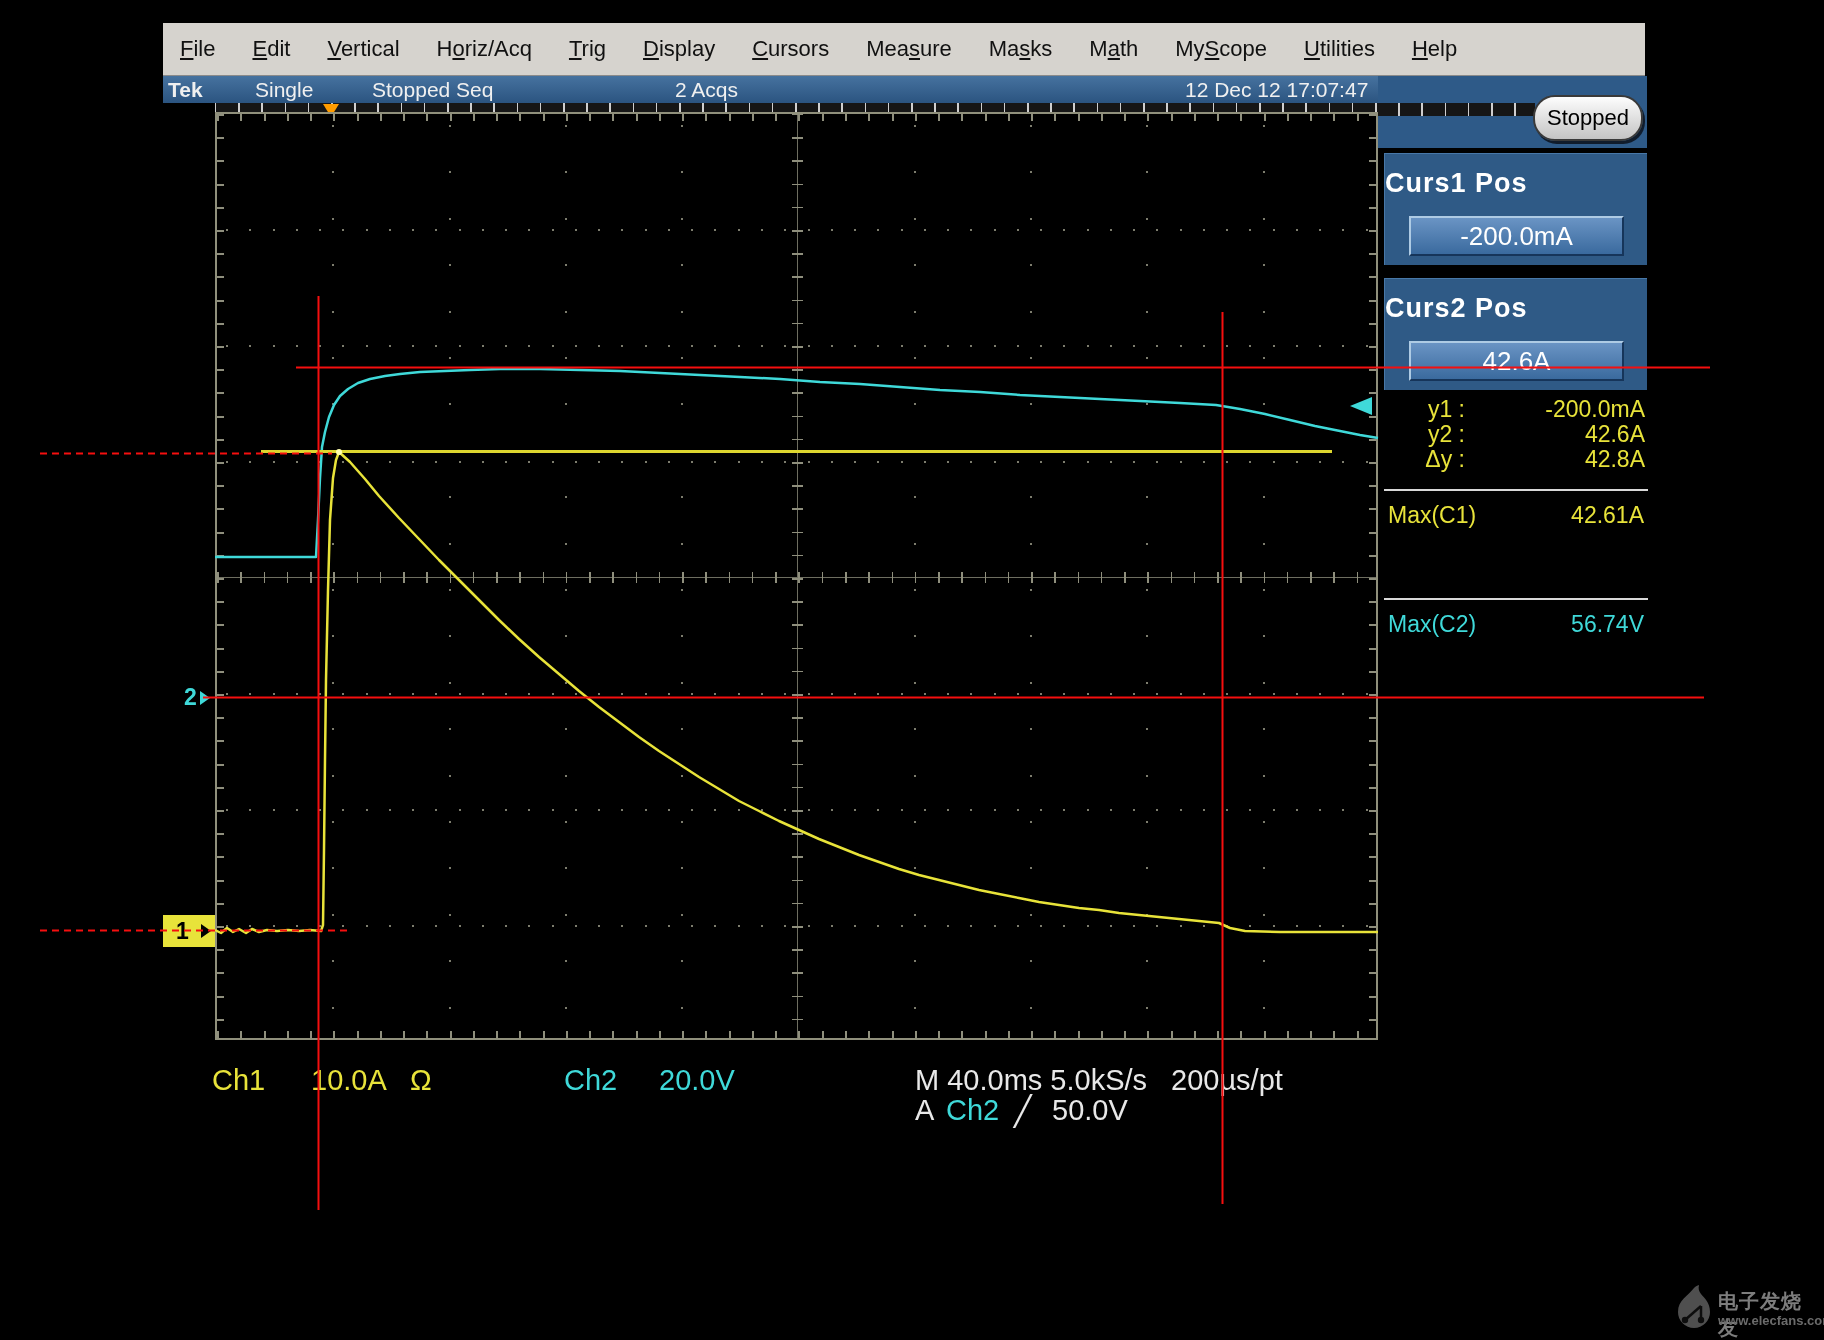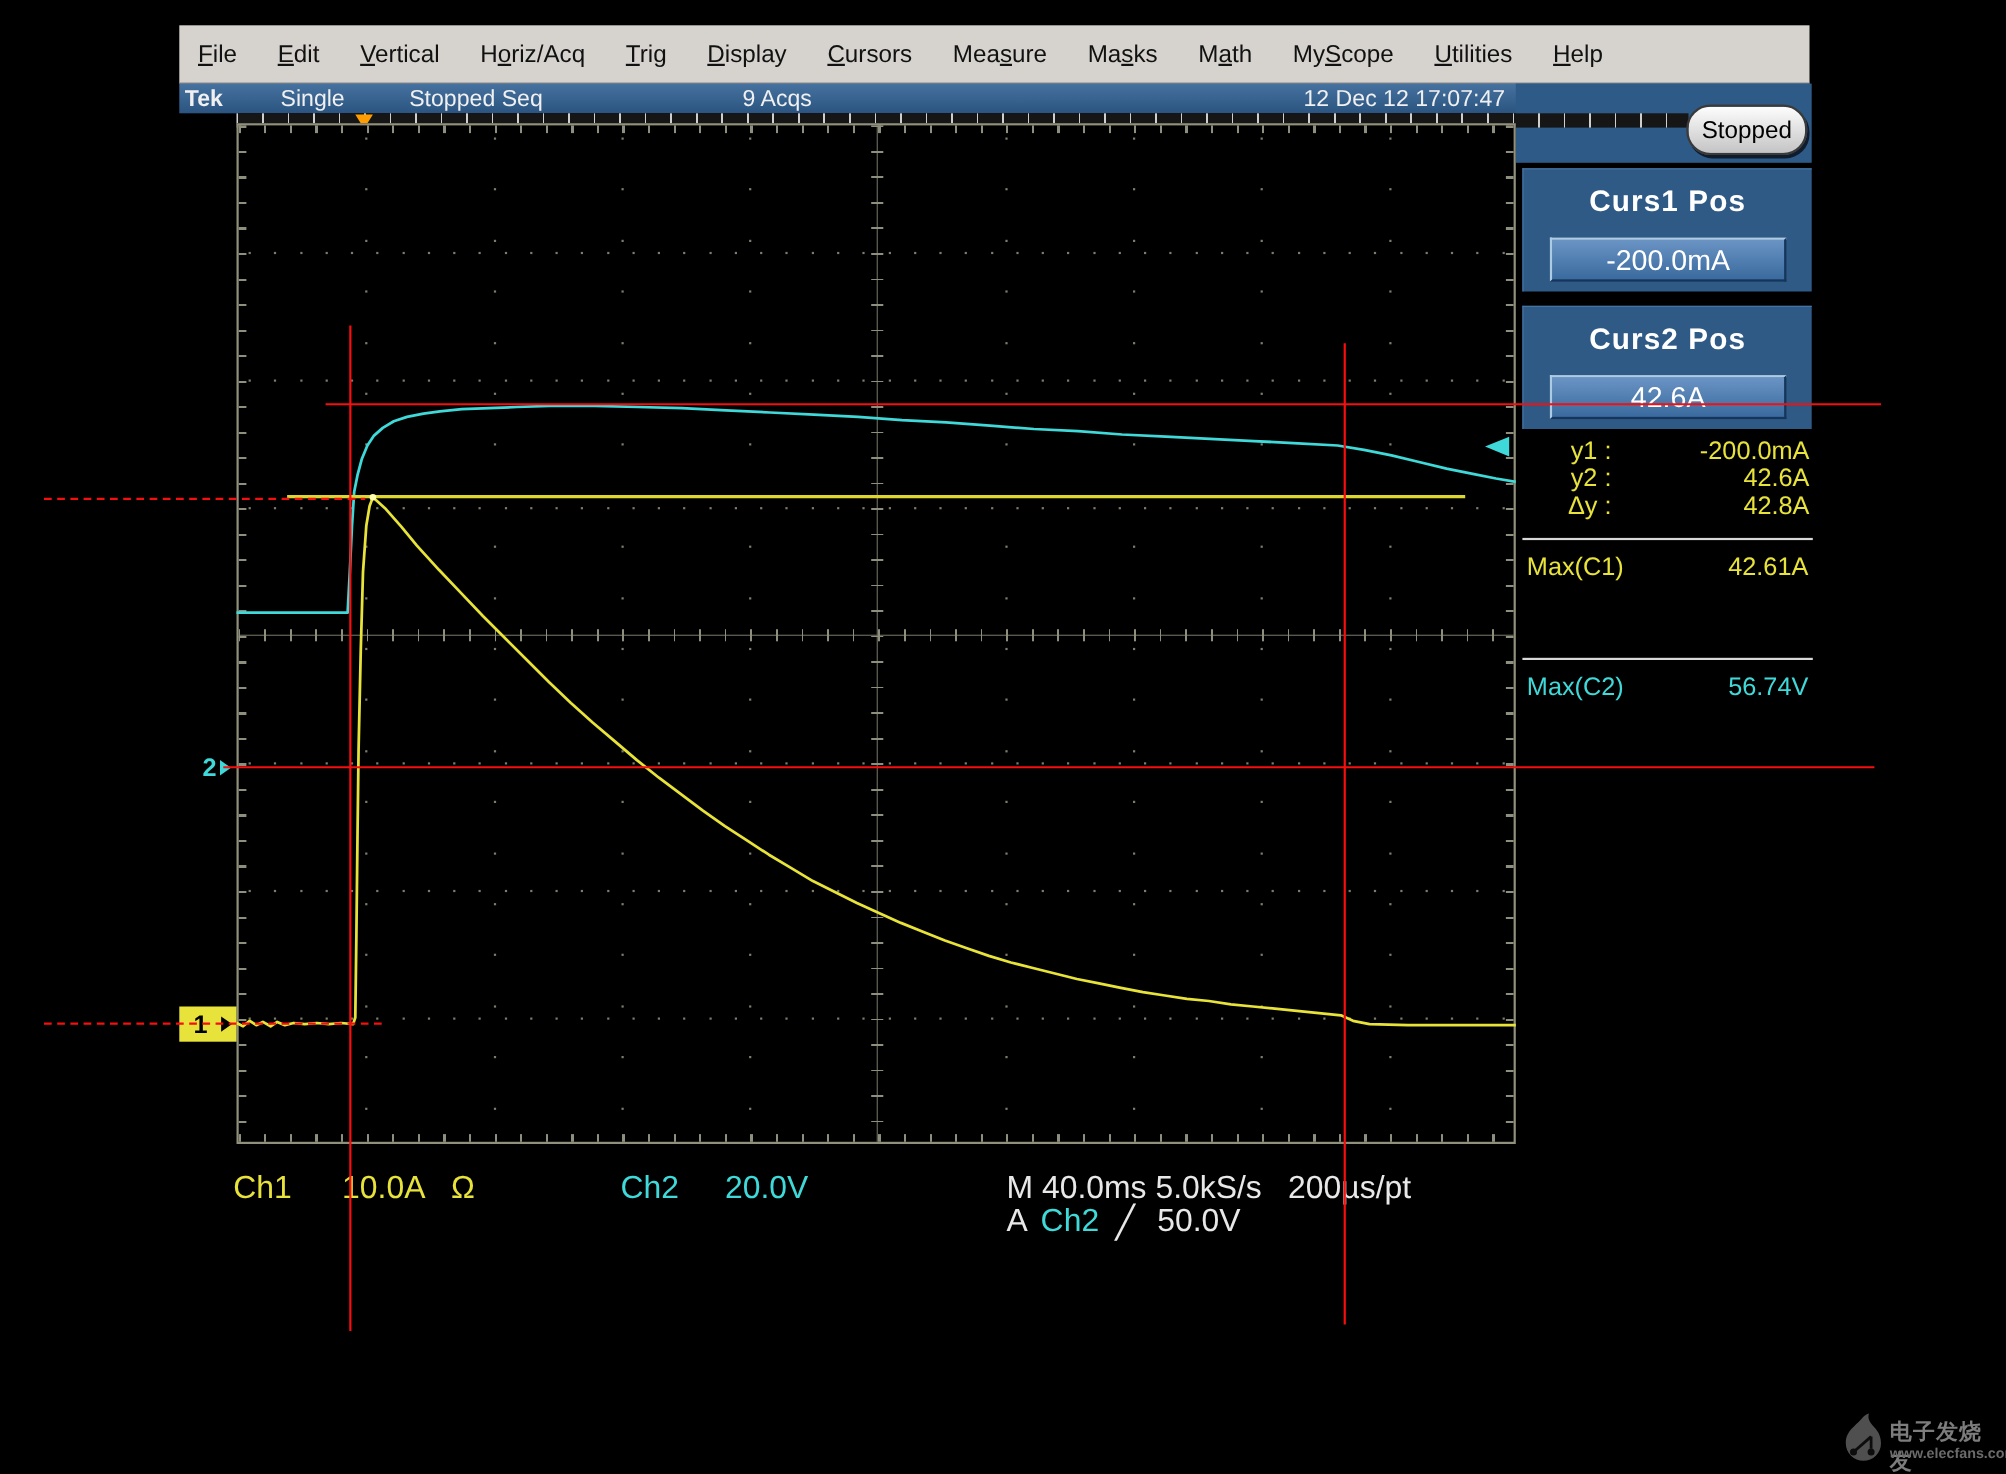--- a/index.html
+++ b/index.html
@@ -71,21 +71,21 @@
     border-top:7px solid transparent; border-bottom:7px solid transparent;
     border-left:10px solid #3fd9d9; }
   #trig-level-arrow { left:1350px; top:397px; width:0; height:0;
     border-top:9px solid transparent; border-bottom:9px solid transparent;
     border-right:22px solid #3fd9d9; }
 
   
   .curs-panel { left:1384px; width:263px; height:112px; background:#2f5a86;
                 border-top:1px solid #4878a8; border-left:1px solid #4878a8; }
   #curs1-panel { top:153px; } #curs2-panel { top:278px; }
-  .curs-title { margin-top:14px; text-align:center; color:#fff; font-size:27px;
+  .curs-title { margin-top:14px; text-align:left; color:#fff; font-size:27px;
                 font-weight:bold; letter-spacing:1px; }
   .curs-value { position:absolute; left:24px; top:62px; width:215px; height:40px;
     background:linear-gradient(#6a94c4,#3a6a9e);
     border-top:2px solid #aecbe4; border-left:2px solid #aecbe4;
     border-right:2px solid #16355a; border-bottom:2px solid #16355a;
     color:#fff; font-size:26px; text-align:center; line-height:36px; cursor:text; }
 
   #cursor-readout { left:1395px; top:396px; width:250px; color:#e8e33a; font-size:23px; }
   #cursor-readout .row { display:flex; height:25px; }
   #cursor-readout .lbl { width:70px; text-align:right; }
@@ -128,21 +128,21 @@
     <div class="menu-item">M<u>a</u>th</div>
     <div class="menu-item">My<u>S</u>cope</div>
     <div class="menu-item"><u>U</u>tilities</div>
     <div class="menu-item"><u>H</u>elp</div>
   </div>
 
 <div id="statusbar" class="abs">
   <span id="brand">Tek</span>
   <span id="stat-state">Single</span>
   <span id="stat-mode">Stopped Seq</span>
-  <span id="stat-acqs">9 Acqs</span>
+  <span id="stat-acqs">2 Acqs</span>
   <span id="stat-date">12 Dec 12 17:07:47</span>
 </div>
 
 <div id="top-right-blue" class="abs"></div>
 <div id="recordbar" class="abs"></div>
 <div id="trig-pos-triangle" class="abs"></div>
 <div id="buttons-btn" class="abs">Stopped</div>
 
 <div id="graticule" class="abs">
   <div class="abs tick-top"></div>

